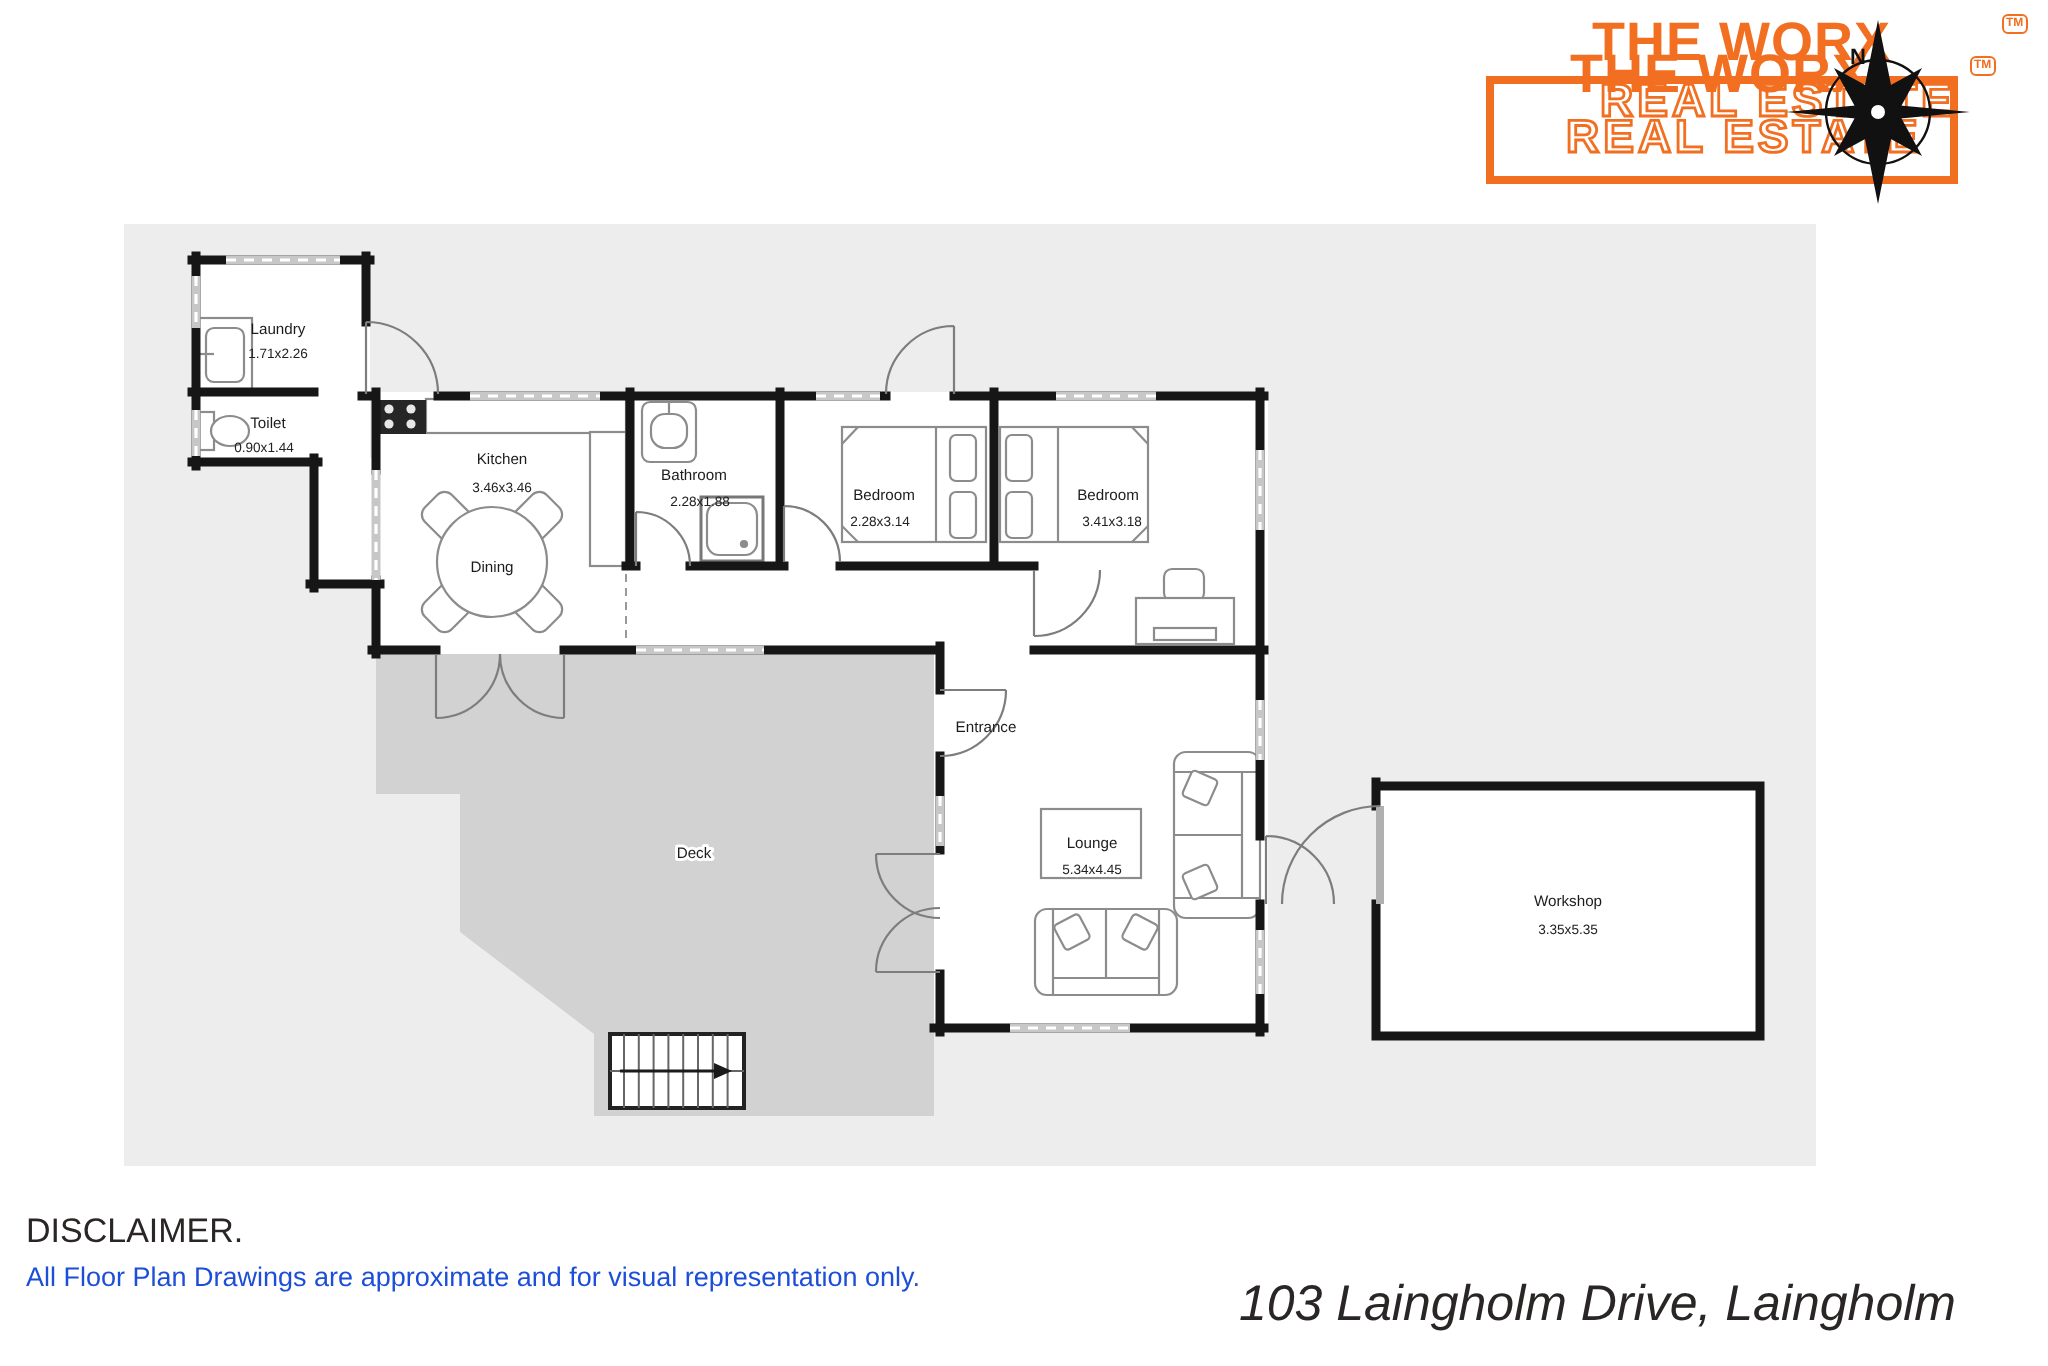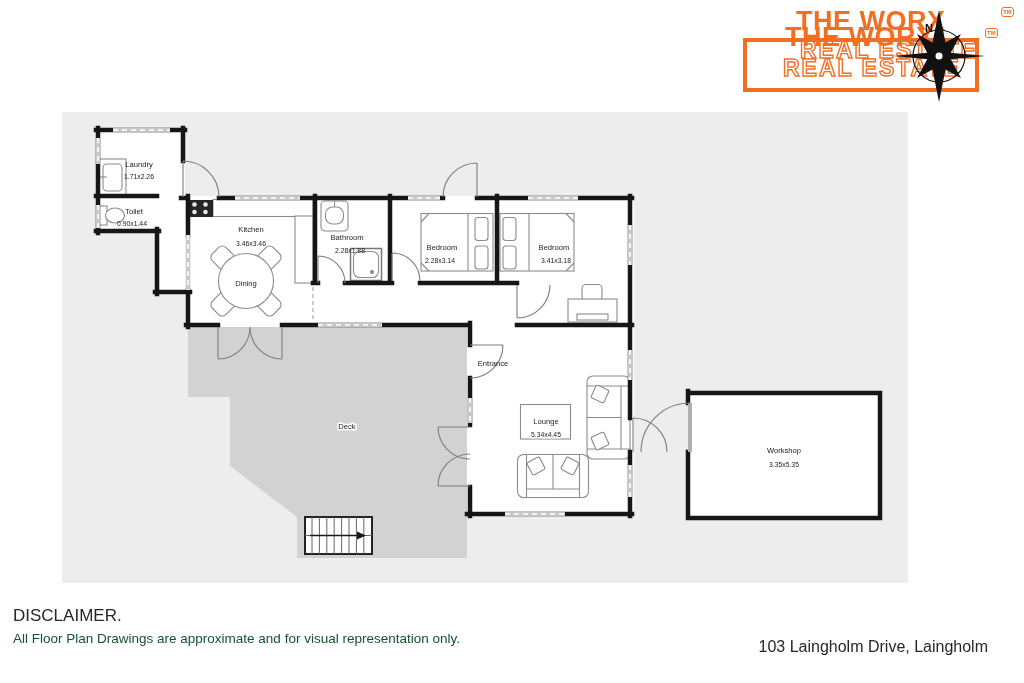--- a/index.html
+++ b/index.html
@@ -26,22 +26,22 @@
     position:absolute;font-size:6px;font-weight:bold;color:#f26f21;
     border:1px solid #f26f21;border-radius:3px;padding:0 1px;line-height:8px;
   }
   .logo-frame{
     position:absolute;left:3px;top:34px;width:228px;height:46px;
     border:4px solid #f26f21;
   }
   .compass{position:absolute;left:152px;top:0;}
   
   .disclaimer-title{position:absolute;left:13px;top:606px;font-size:17px;color:#2b2626;}
-  .disclaimer-body{position:absolute;left:13px;top:631px;font-size:13.5px;color:#14532d;}
-  .address{position:absolute;right:36px;top:638px;font-size:16px;color:#2b2626;}
+  .disclaimer-body{position:absolute;left:13px;top:631px;font-size:13.5px;color:#1d4ed8;}
+  .address{position:absolute;right:46px;top:638px;font-size:25px;color:#2b2626;font-style:italic;}
 </style>
 </head>
 <body>
 
 <svg class="plan-svg" width="1024" height="683" viewBox="0 0 1024 683">
 
   <rect x="62" y="112" width="846" height="471" fill="#ededed"></rect>
 
   <polygon points="188,325 467,325 467,558 297,558 297,517 230,466 230,397 188,397" fill="#d2d2d2"></polygon>
 

